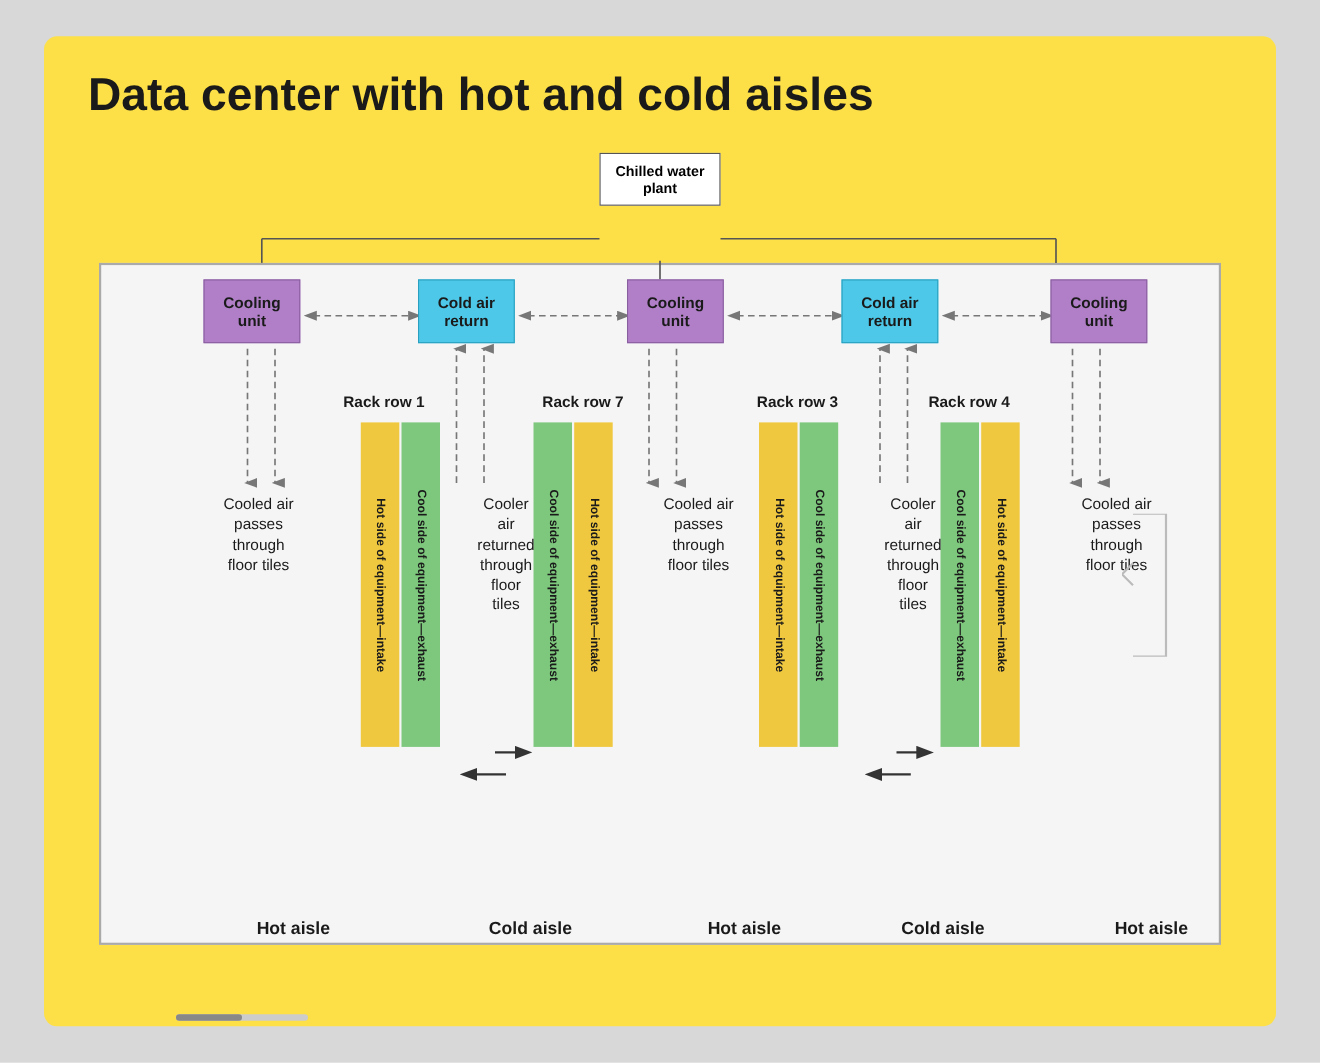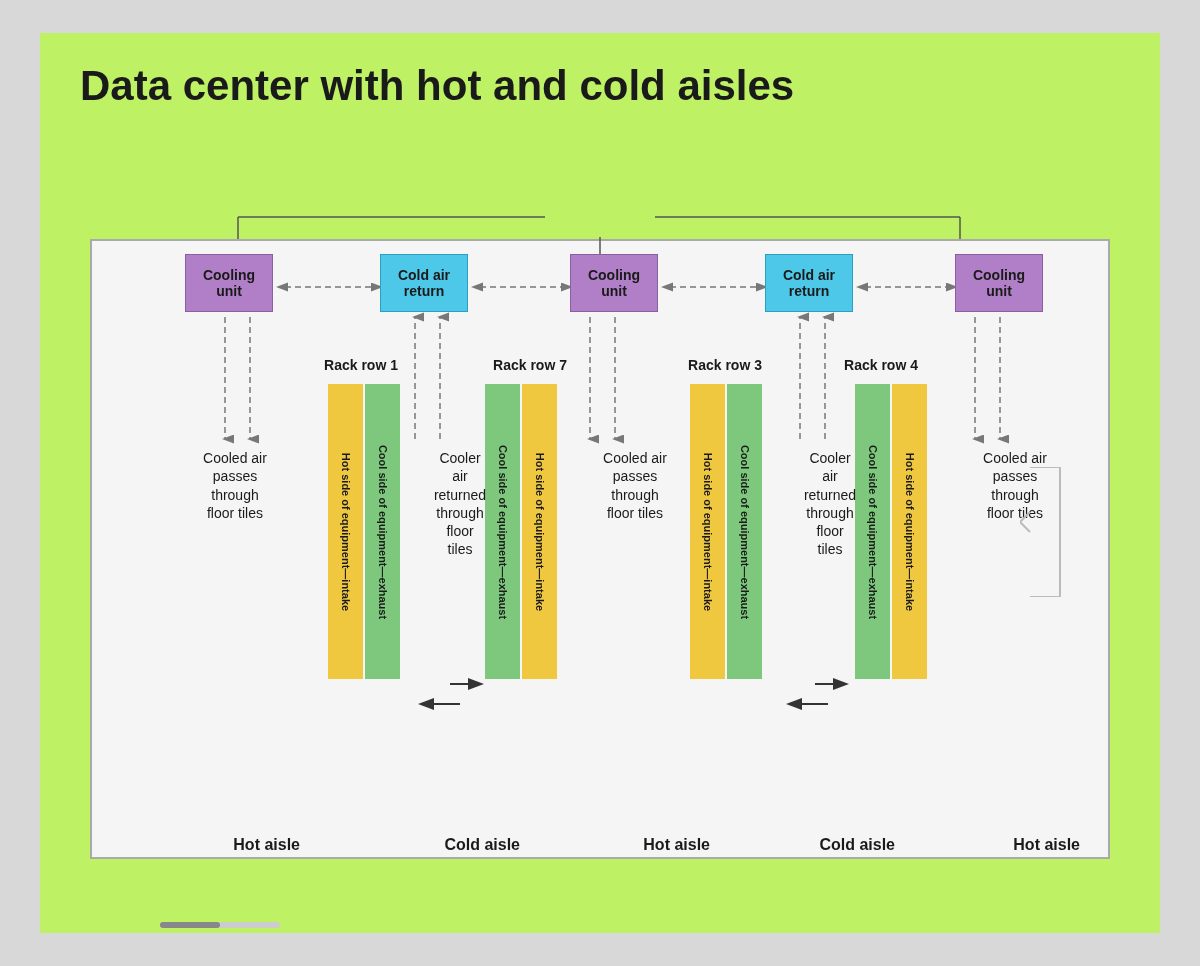--- a/index.html
+++ b/index.html
@@ -6,24 +6,24 @@
     body {
       background: #d8d8d8;
       font-family: Arial, sans-serif;
       width: 1200px;
       height: 966px;
       display: flex;
       align-items: center;
       justify-content: center;
     }
     .page-container {
-      background: #bef264;
+      background: #fde047;
       width: 1120px;
       height: 900px;
-      border-radius: 0;
+      border-radius: 12px;
       padding: 30px 40px 20px 40px;
       position: relative;
       overflow: hidden;
     }
     .main-title {
       font-size: 42px;
       font-weight: 900;
       color: #1a1a1a;
       margin-bottom: 30px;
       line-height: 1.1;
@@ -91,21 +91,21 @@
     .cold-air-return-2 { top: 115px; left: 685px; }
     
     .rack-row-label {
       position: absolute;
       font-size: 14px;
       font-weight: 700;
       color: #1a1a1a;
       text-align: center;
       z-index: 10;
     }
-    .rack-row-1 { top: 218px; left: 236px; width: 90px; }
+    .rack-row-1 { top: 218px; left: 224px; width: 90px; }
     .rack-row-2 { top: 218px; left: 405px; width: 90px; }
     .rack-row-3 { top: 218px; left: 600px; width: 90px; }
     .rack-row-4 { top: 218px; left: 756px; width: 90px; }
     
     .rack-bar {
       position: absolute;
       width: 35px;
       z-index: 8;
     }
     .rack-bar-yellow { background: #f0c840; }
@@ -271,20 +271,23 @@
         </marker>
         <marker id="arrowRightBlack" markerWidth="8" markerHeight="8" refX="6" refY="3" orient="auto">
           <path d="M0,0 L0,6 L8,3 z" fill="#333"></path>
         </marker>
         <marker id="arrowLeftBlack" markerWidth="8" markerHeight="8" refX="2" refY="3" orient="auto-start-reverse">
           <path d="M0,0 L0,6 L8,3 z" fill="#333"></path>
         </marker>
       </defs>
     </svg>
 
+    <div class="chilled-water-plant">
+      <span>Chilled water plant</span>
+    </div>
 
     <div class="datacenter-box"></div>
 
     <div class="cooling-unit cooling-unit-1">
       <span>Cooling unit</span>
     </div>
     <div class="cooling-unit cooling-unit-2">
       <span>Cooling unit</span>
     </div>
     <div class="cooling-unit cooling-unit-3">

